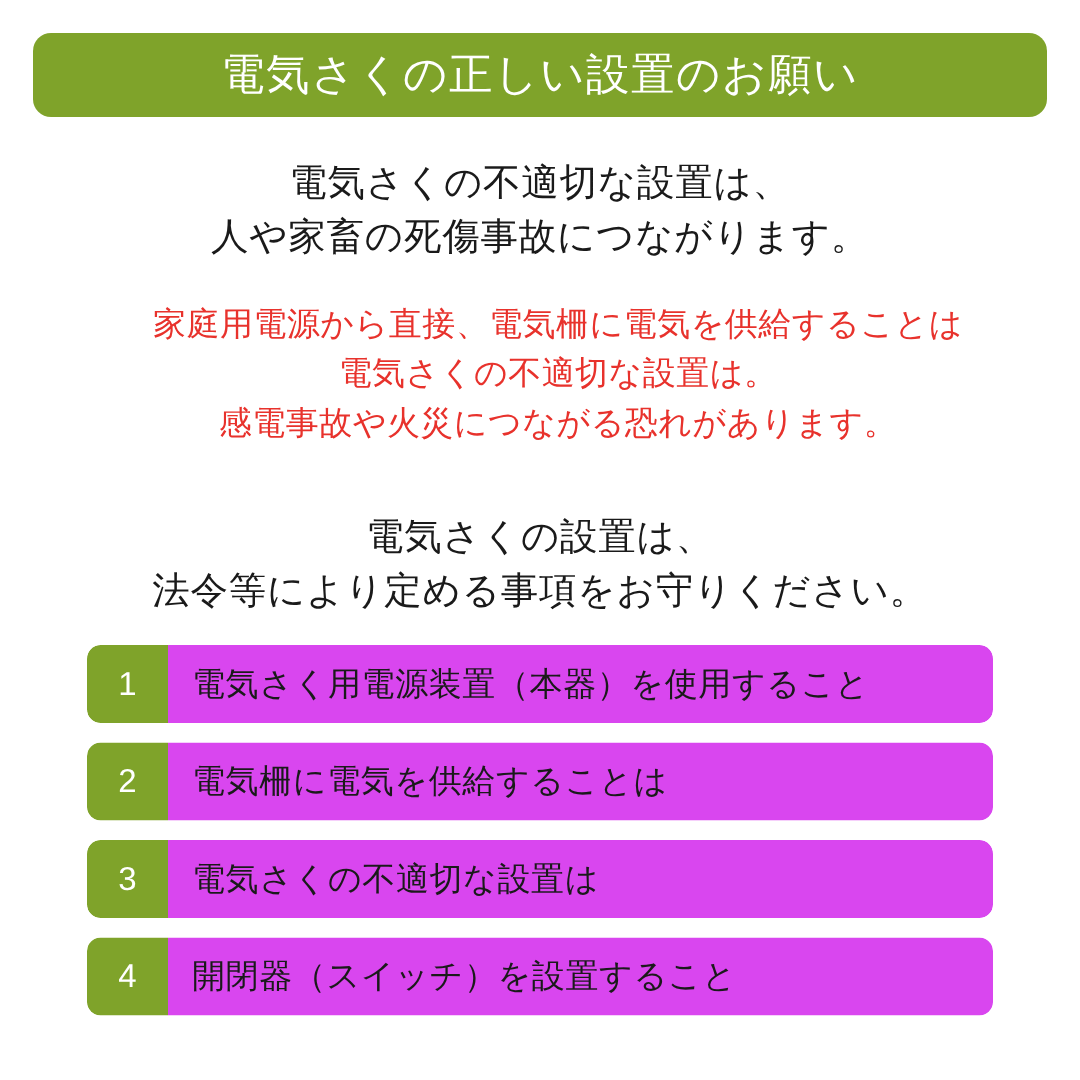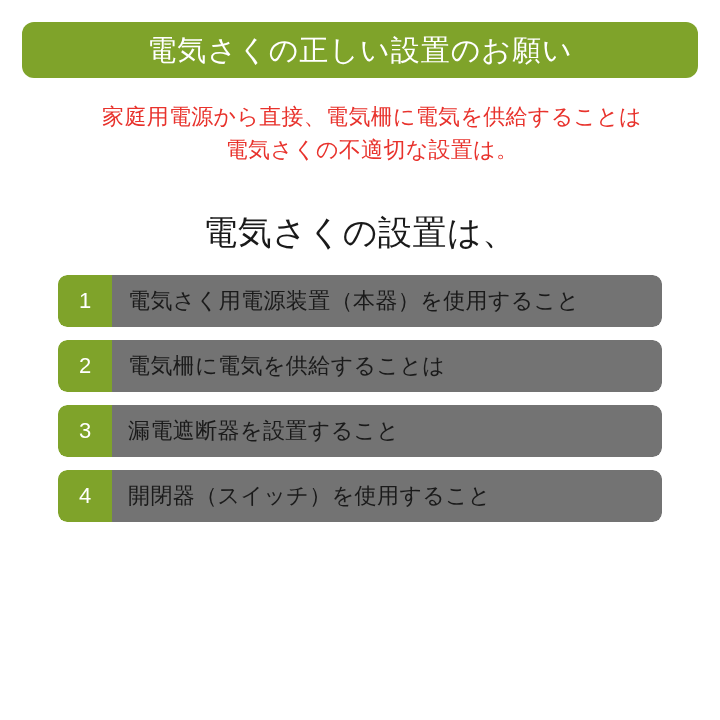--- a/index.html
+++ b/index.html
@@ -61,21 +61,21 @@
     color: #e8322c;
     letter-spacing: 0.3px;
   }
   .warning div {
     white-space: nowrap;
     margin-left: 24px;
   }
   .subhead {
     margin-top: 42px;
     text-align: center;
-    font-size: 34px;
+    font-size: 25px;
     line-height: 1.45;
     color: #1a1a1a;
     letter-spacing: 0.5px;
   }
   .subhead div {
     white-space: nowrap;
   }
   .rules {
     margin-top: 18px;
     width: 604px;
@@ -96,62 +96,68 @@
     background: #7fa32a;
     color: #ffffff;
     font-size: 22px;
     display: flex;
     align-items: center;
     justify-content: center;
     border-radius: 9px 0 0 9px;
   }
   .rule-text {
     flex: 1;
-    background: #737373;
+    background: #d946ef;
     display: flex;
     align-items: center;
     padding-left: 16px;
     font-size: 22px;
     color: #1a1a1a;
     letter-spacing: 0.4px;
     border-radius: 0 9px 9px 0;
     white-space: nowrap;
   }
 </style>
 </head>
 <body>
 
 <div class="page">
 
   <div class="header-banner">
     <div class="header-title">電気さくの正しい設置のお願い</div>
   </div>
 
+  <div class="lead">
+    <div>電気さくの不適切な設置は、</div>
+    <div>人や家畜の死傷事故につながります。</div>
+  </div>
 
   <div class="warning">
     <div>家庭用電源から直接、電気柵に電気を供給することは</div>
     <div>電気さくの不適切な設置は。</div>
+    <div>感電事故や火災につながる恐れがあります。</div>
   </div>
 
   <div class="subhead">
     <div>電気さくの設置は、</div>
+    <div>法令等により定める事項をお守りください。</div>
   </div>
 
   <div class="rules">
     <div class="rule">
       <div class="rule-num">1</div>
       <div class="rule-text">電気さく用電源装置（本器）を使用すること</div>
     </div>
     <div class="rule">
       <div class="rule-num">2</div>
       <div class="rule-text">電気柵に電気を供給することは</div>
     </div>
     <div class="rule">
       <div class="rule-num">3</div>
-      <div class="rule-text">漏電遮断器を設置すること</div>
+      <div class="rule-text">電気さくの不適切な設置は</div>
     </div>
     <div class="rule">
       <div class="rule-num">4</div>
-      <div class="rule-text">開閉器（スイッチ）を使用すること</div>
+      <div class="rule-text">開閉器（スイッチ）を設置すること</div>
     </div>
   </div>
 
 </div>
 
 </body></html>

